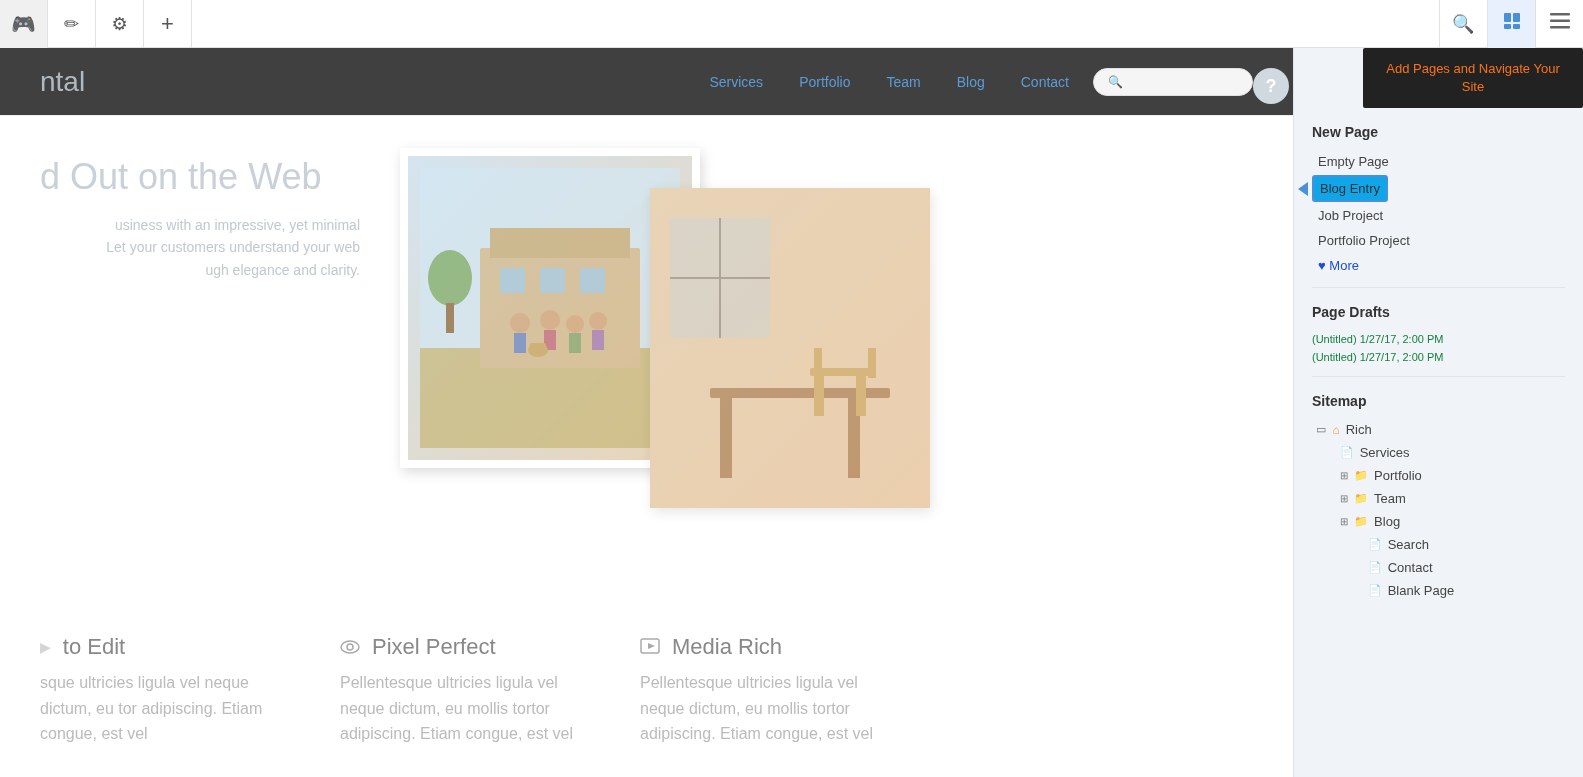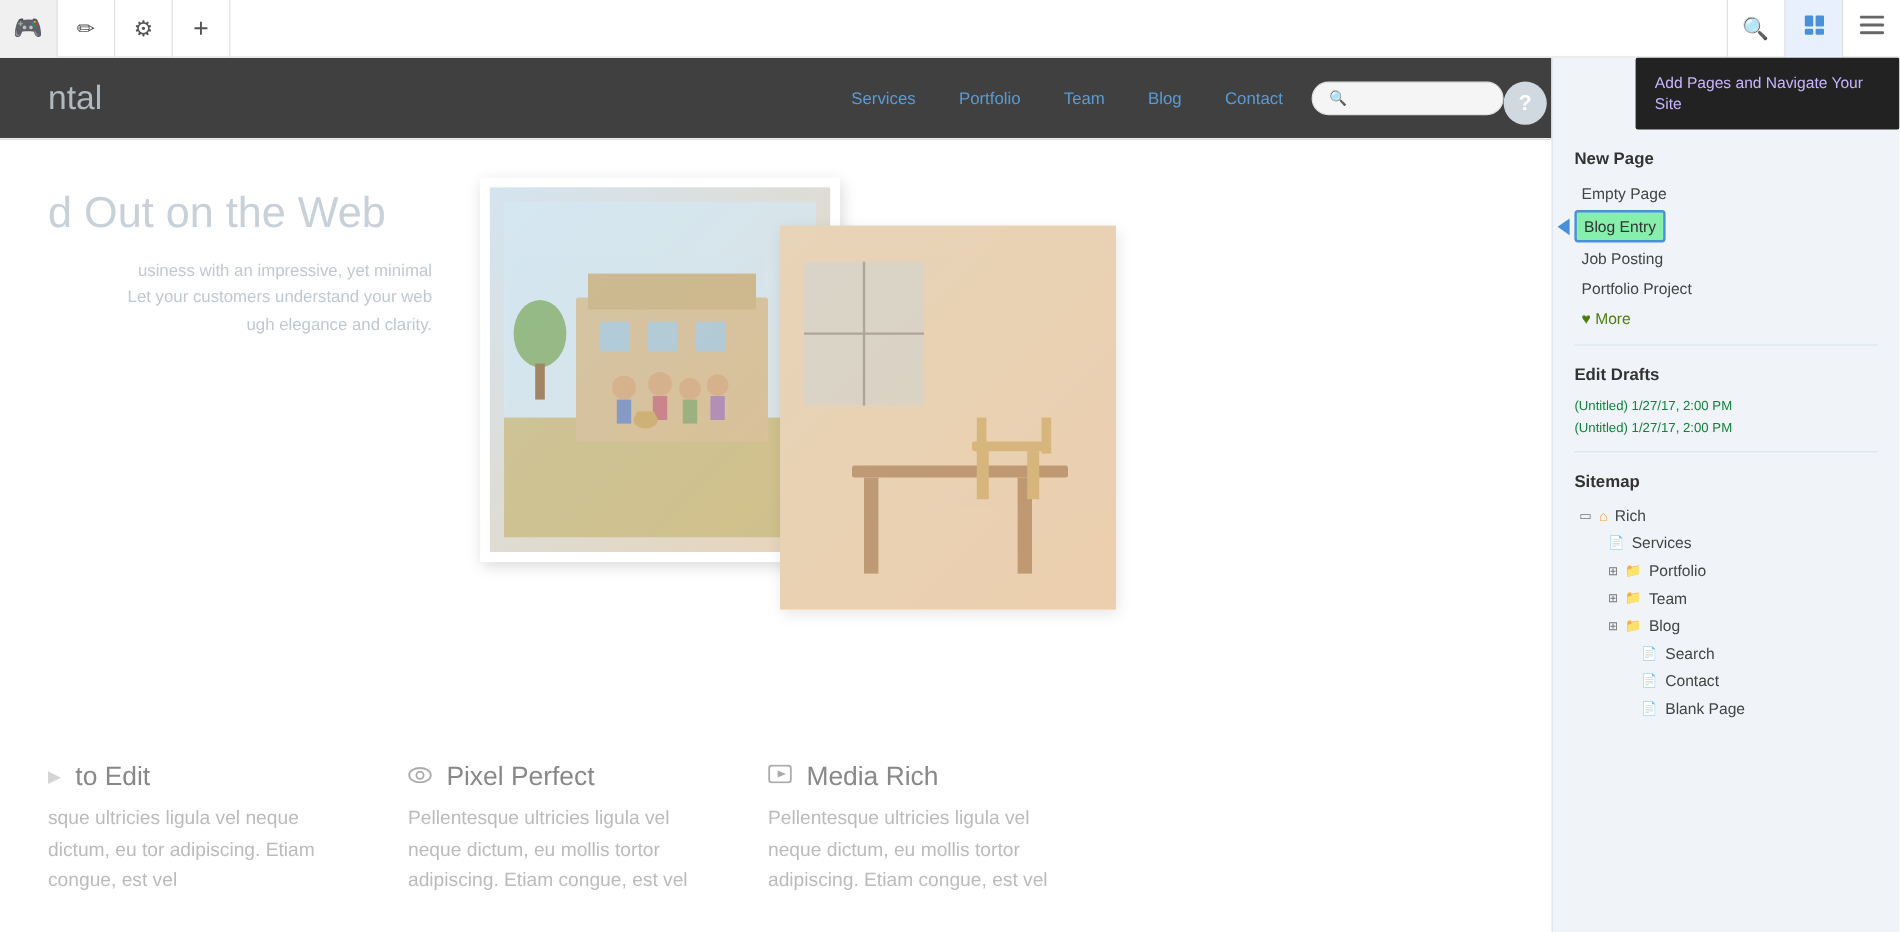--- a/index.html
+++ b/index.html
@@ -214,25 +214,26 @@
       overflow-y: auto;
       position: relative;
     }
 
     
     .tooltip-box {
       position: absolute;
       top: 0;
       right: 0;
       background: #222;
-      color: #c4b5fd;
+      color: #f97316;
       padding: 12px 16px;
       font-size: 13px;
       max-width: 220px;
       line-height: 1.4;
+      text-align: center;
       z-index: 200;
       border-radius: 2px;
     }
 
     .panel-content {
       padding: 16px 18px;
       margin-top: 60px;
     }
 
     .panel-section-title {
@@ -250,27 +251,27 @@
       gap: 2px;
     }
     .new-page-item {
       font-size: 13px;
       color: #444;
       padding: 4px 6px;
       cursor: pointer;
       border-radius: 3px;
     }
     .new-page-item.selected {
-      background: #86efac;
+      background: #0ea5e9;
       border: 2px solid #4a90d9;
       color: #333;
       font-weight: 500;
     }
     .new-page-item.more {
-      color: #4d7c0f;
+      color: #1d4ed8;
       display: flex;
       align-items: center;
       gap: 4px;
     }
 
     .arrow-indicator {
       position: absolute;
       left: -14px;
       top: 50%;
       transform: translateY(-50%);
@@ -516,33 +517,33 @@
       <div class="panel-section-title">New Page</div>
       <div class="new-page-list">
         <div class="new-page-item-wrapper">
           <div class="new-page-item">Empty Page</div>
         </div>
         <div class="new-page-item-wrapper">
           <div class="arrow-indicator"></div>
           <div class="new-page-item selected">Blog Entry</div>
         </div>
         <div class="new-page-item-wrapper">
-          <div class="new-page-item">Job Posting</div>
+          <div class="new-page-item">Job Project</div>
         </div>
         <div class="new-page-item-wrapper">
           <div class="new-page-item">Portfolio Project</div>
         </div>
         <div class="new-page-item-wrapper">
           <div class="new-page-item more">♥ More</div>
         </div>
       </div>
 
       <div class="divider"></div>
 
-      <div class="panel-section-title">Edit Drafts</div>
+      <div class="panel-section-title">Page Drafts</div>
       <div class="draft-item">(Untitled) 1/27/17, 2:00 PM</div>
       <div class="draft-item">(Untitled) 1/27/17, 2:00 PM</div>
 
       <div class="divider"></div>
 
       <div class="panel-section-title">Sitemap</div>
       <div class="sitemap-tree">
 
         <div class="sitemap-item">
           <span class="expand-icon">▭</span>

